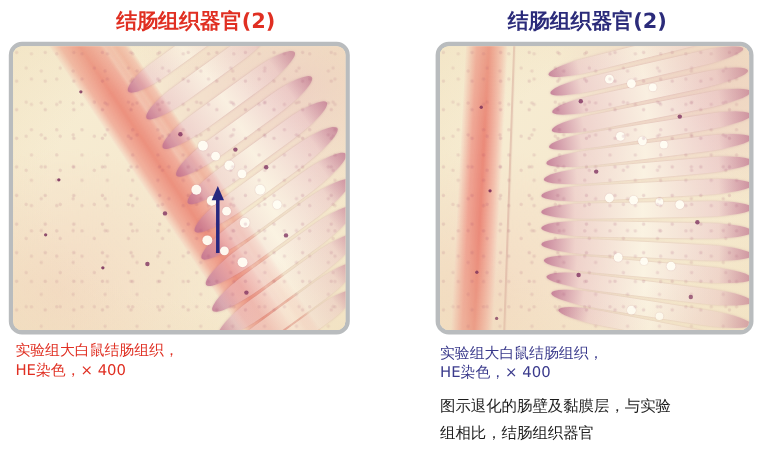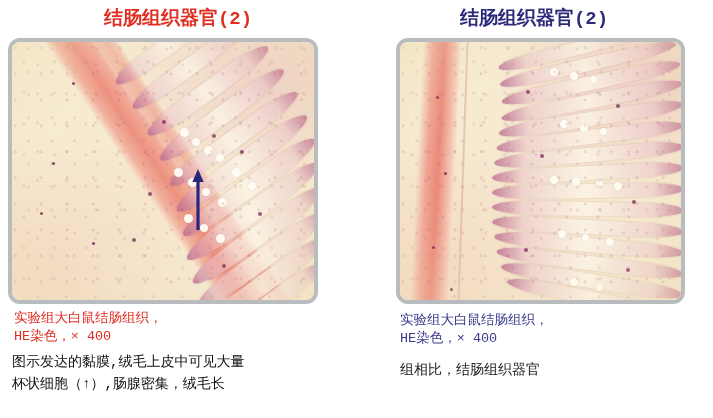--- a/index.html
+++ b/index.html
@@ -18,21 +18,20 @@
     position: relative;
     width: 713px;
     height: 418px;
     display: flex;
   }
   .panel {
     position: relative;
     width: 356px;
     height: 418px;
     box-sizing: border-box;
-    font-family: Liberation Mono, monospace;
   }
   .panel-left  { padding-left: 8px;  }
   .panel-right { padding-left: 40px; }
 
   .panel-title {
     text-align: center;
     font-size: 19px;
     font-weight: bold;
     line-height: 30px;
     height: 34px;
@@ -273,24 +272,20 @@
           <line x1="8" y1="62" x2="8" y2="12" stroke="#27277e" stroke-width="3.2"></line>
           <polygon points="8,1 2.4,14 13.6,14" fill="#27277e"></polygon>
         </svg>
       </div>
     </div>
 
     <div class="caption-block">
       <div class="caption-stain">
         <div>实验组大白鼠结肠组织，</div>
         <div>HE染色，× 400</div>
-      </div>
-      <div class="caption-desc">
-        <div>图示发达的黏膜,绒毛上皮中可见大量</div>
-        <div>杯状细胞（↑）,肠腺密集，绒毛长</div>
       </div>
     </div>
   </div>
 
   <div class="panel panel-right">
 
     <div class="panel-title">结肠组织器官(2)</div>
 
     <div class="micrograph">
       <div class="slide">
@@ -347,18 +342,19 @@
         <div class="vignette"></div>
       </div>
     </div>
 
     <div class="caption-block">
       <div class="caption-stain">
         <div>实验组大白鼠结肠组织，</div>
         <div>HE染色，× 400</div>
       </div>
       <div class="caption-desc">
+        <div>图示退化的肠壁及黏膜层，与实验</div>
         <div>组相比，结肠组织器官</div>
       </div>
     </div>
   </div>
 
 </div>
 
 </body></html>

